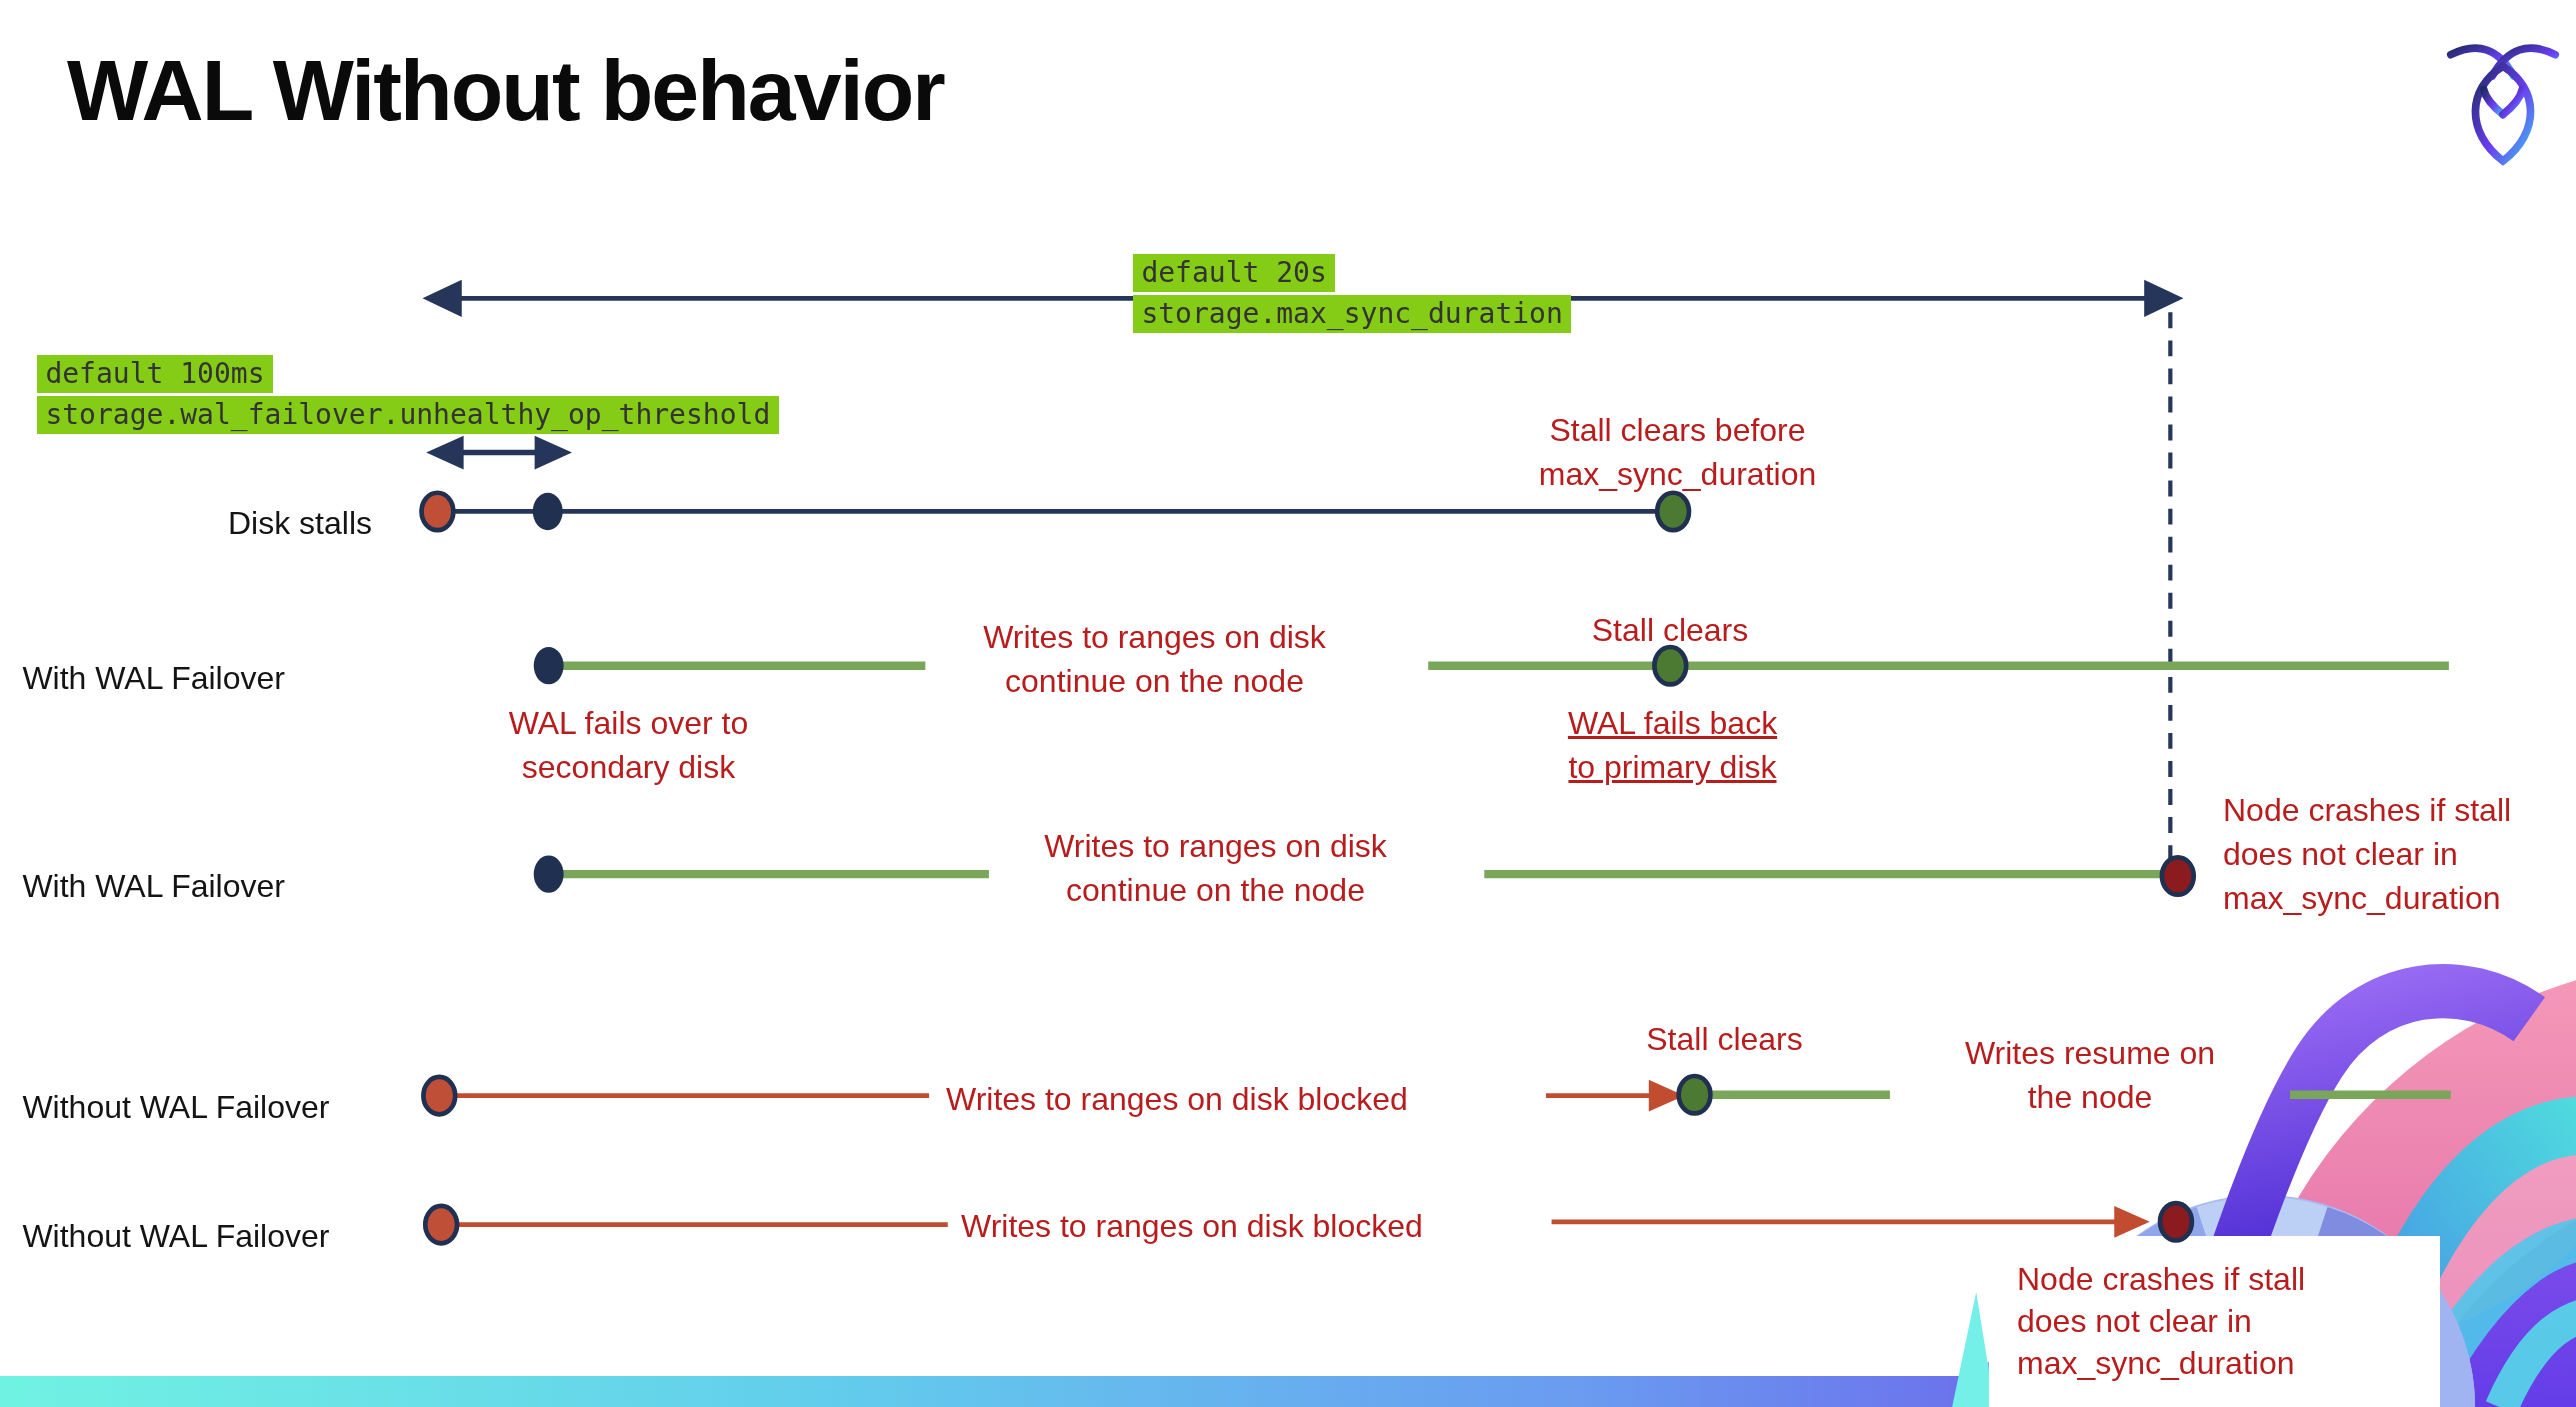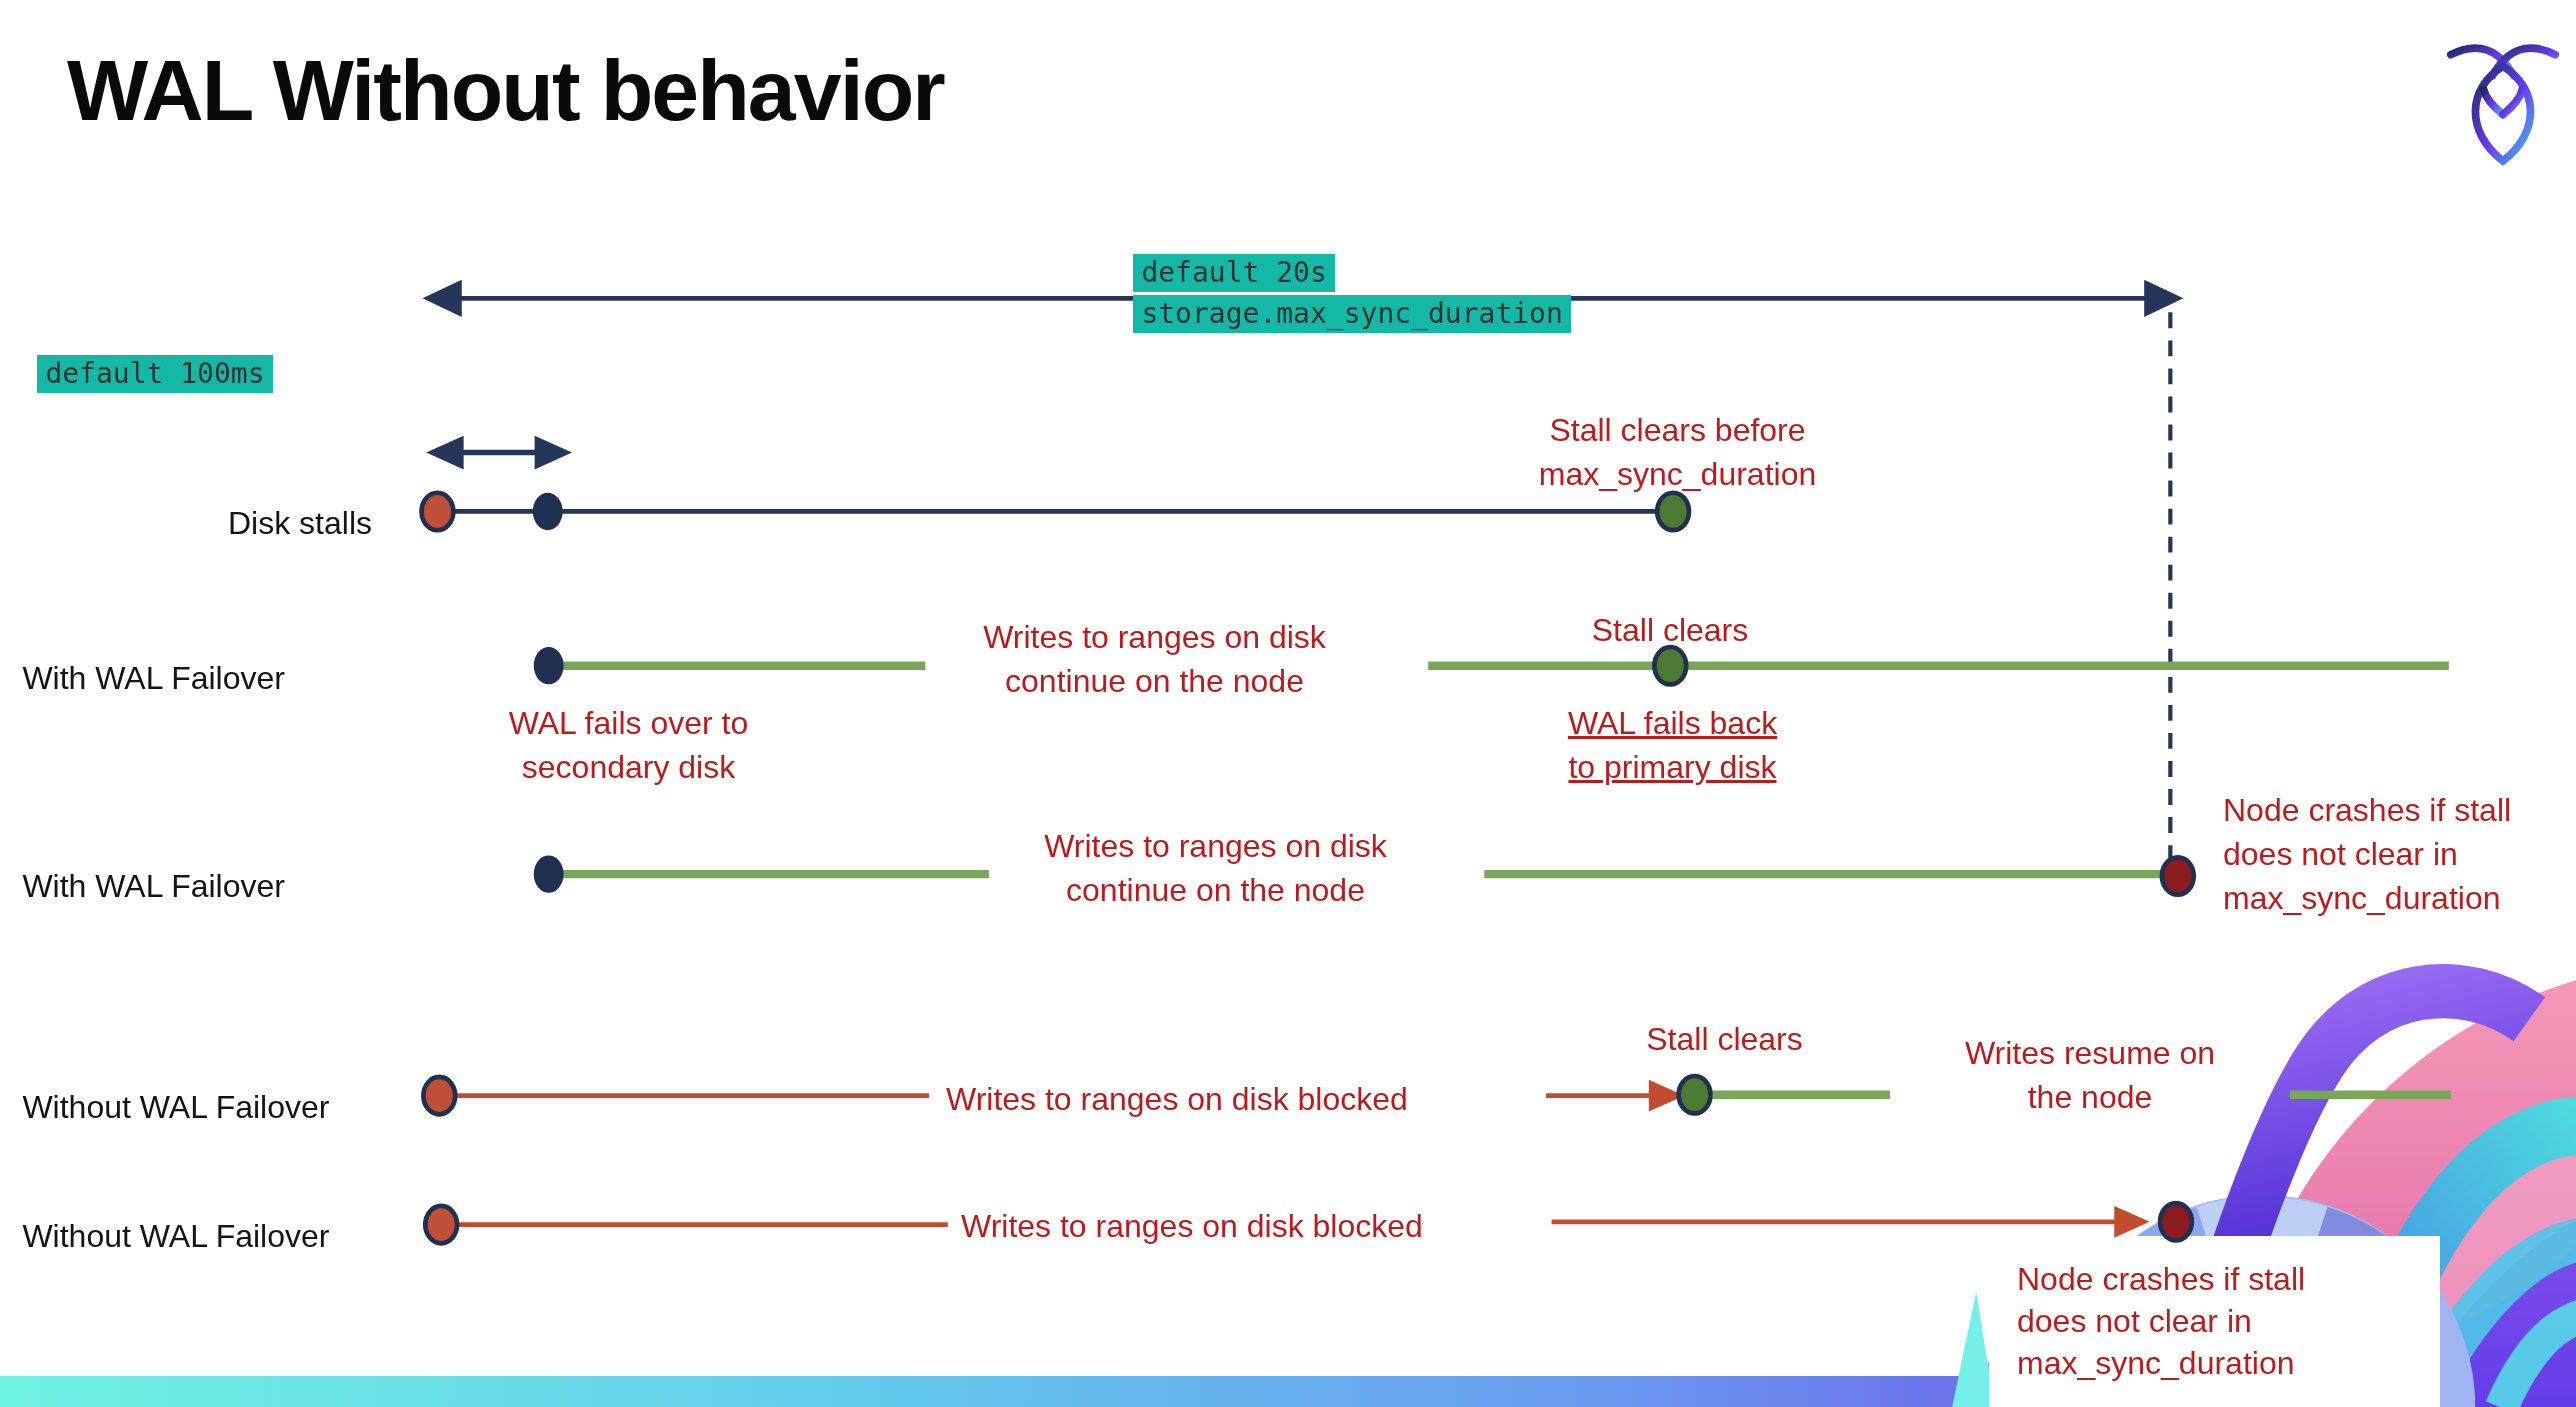--- a/index.html
+++ b/index.html
@@ -10,21 +10,21 @@
     color:#141414;
   }
   .abs{position:absolute;}
   
   .title{
     left:67px;top:41px;font-size:86px;font-weight:800;letter-spacing:-1.9px;
     color:#0a0a0a;z-index:6;
   }
   
   .mono-line{
-    display:table;background:#14b8a6;color:#333;
+    display:table;background:#84cc16;color:#333;
     font-family:"DejaVu Sans Mono","Liberation Mono",monospace;
     font-size:28px;line-height:34px;padding:1.9px 8.4px;margin-bottom:3.7px;
     white-space:pre;
   }
   
   .rowlabel{font-size:32px;line-height:37px;color:#141414;z-index:6;white-space:nowrap;margin-top:12px;}
   .anno{font-size:32px;line-height:44px;color:#b91c1c;z-index:6;white-space:pre-line;}
   .center{text-align:center;}
   
   #bottom-bar{
@@ -175,20 +175,21 @@
   </g>
 </svg>
 
 <div class="abs textlayer" style="left:1133px;top:254px;">
   <div class="mono-line">default 20s</div>
   <div class="mono-line">storage.max_sync_duration</div>
 </div>
 
 <div class="abs textlayer" style="left:37px;top:355px;">
   <div class="mono-line">default 100ms</div>
+  <div class="mono-line">storage.wal_failover.unhealthy_op_threshold</div>
 </div>
 
 <div class="abs rowlabel textlayer" style="left:228px;top:493px;">Disk stalls</div>
 <div class="abs rowlabel textlayer" style="left:22.4px;top:648px;">With WAL Failover</div>
 <div class="abs rowlabel textlayer" style="left:22.4px;top:856px;">With WAL Failover</div>
 <div class="abs rowlabel textlayer" style="left:22.4px;top:1077px;">Without WAL Failover</div>
 <div class="abs rowlabel textlayer" style="left:22.4px;top:1206px;">Without WAL Failover</div>
 
 <div class="abs anno center textlayer" style="left:1472px;top:408px;width:411px;">Stall clears before
 max_sync_duration</div>

